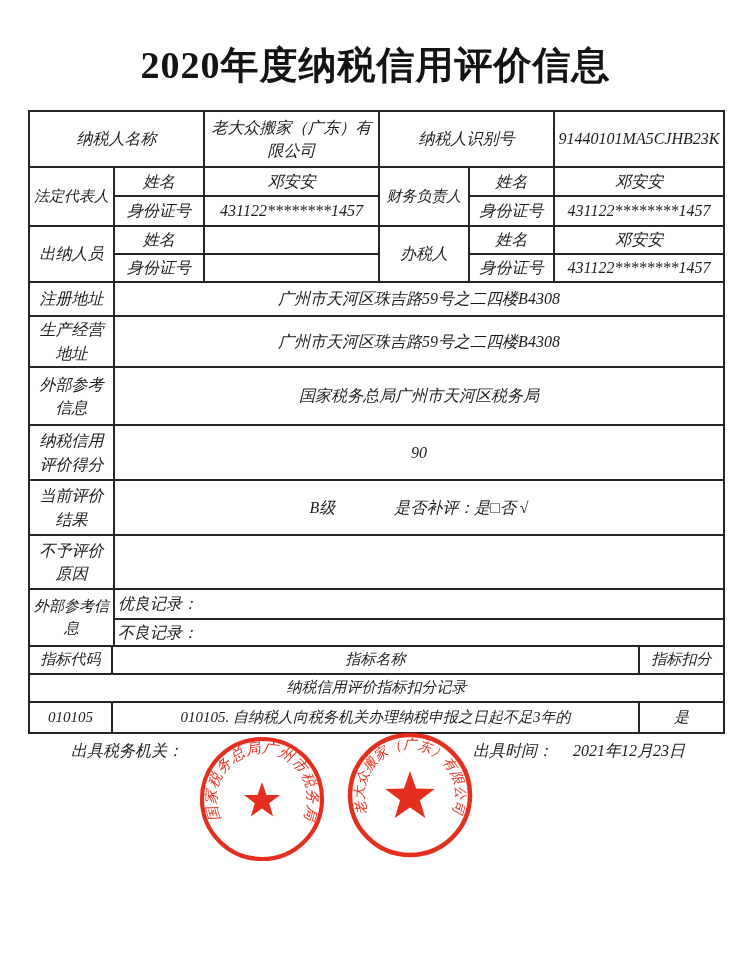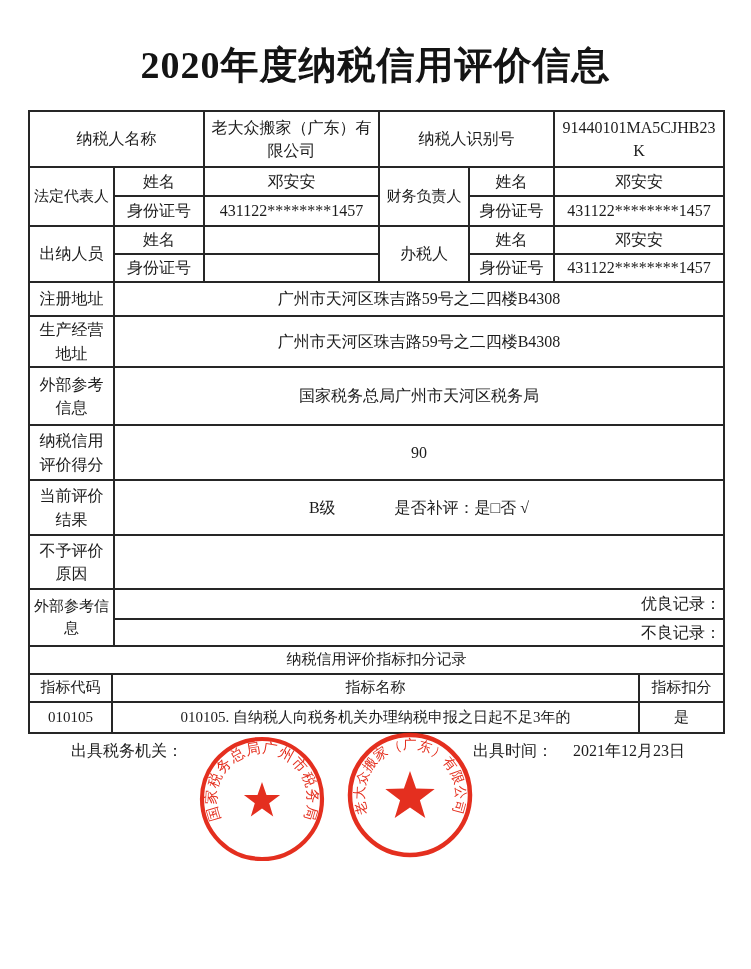--- a/index.html
+++ b/index.html
@@ -5,28 +5,28 @@
   html,body{margin:0;padding:0;}
   body{
     width:751px;height:969px;background:#ffffff;overflow:hidden;
     font-family:"Liberation Serif","DejaVu Serif",serif;color:#1c1c1c;
     position:relative;
   }
   h1{
     margin:40px 0 0 0;text-align:center;font-size:38px;font-weight:bold;
     letter-spacing:1px;color:#141414;
   }
-  .doc{margin:19px 0 0 28px;width:695px;}
+  .doc{margin:19px 0 0 28px;width:695px;font-style:italic;}
   table{border-collapse:collapse;table-layout:fixed;width:695px;}
   td{
     border:2px solid #262626;text-align:center;font-size:16px;
     padding:1px 2px;line-height:1.45;overflow:hidden;word-break:break-all;
   }
   .fs15{font-size:15px;border-radius:8px;}
-  .left{text-align:right;padding-left:3px;border-radius:13px;}
+  .left{text-align:left;padding-left:3px;border-radius:13px;}
   .deduct{margin-top:-2px;}
   .deduct td{font-size:15px;}
   .sup{margin-left:55px;}
   .stamp-area{position:relative;height:184px;font-size:16px;}
   .issuer{position:absolute;left:43px;top:7px;}
   .time-label{position:absolute;left:445px;top:7px;}
   .time-value{position:absolute;left:545px;top:7px;}
   svg.stamp{position:absolute;opacity:0.93;pointer-events:none;}
   #stamp-left{left:169px;top:0px;}
   #stamp-right{left:318px;top:-3px;}
@@ -120,26 +120,26 @@
     </table>
 
   <table class="deduct">
     <colgroup>
       <col style="width:83px">
         <col style="width:527px">
         <col style="width:85px">
     </colgroup>
     <tbody>
         <tr style="height:28px">
-      <td colspan="3">纳税信用评价指标扣分记录</td>
-    </tr>
-    <tr style="height:28px">
       <td>指标代码</td>
       <td>指标名称</td>
       <td>指标扣分</td>
+    </tr>
+    <tr style="height:28px">
+      <td colspan="3">纳税信用评价指标扣分记录</td>
     </tr>
     <tr style="height:31px">
       <td>010105</td>
       <td>010105. 自纳税人向税务机关办理纳税申报之日起不足3年的</td>
       <td>是</td>
     </tr>
   </tbody>
     </table>
 
   <div class="stamp-area">

